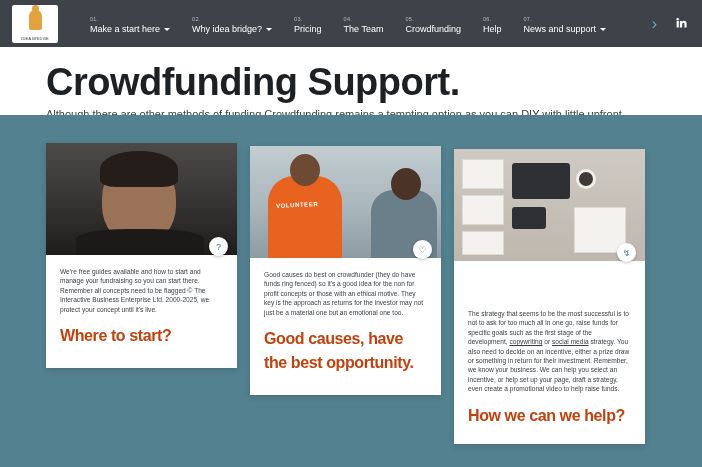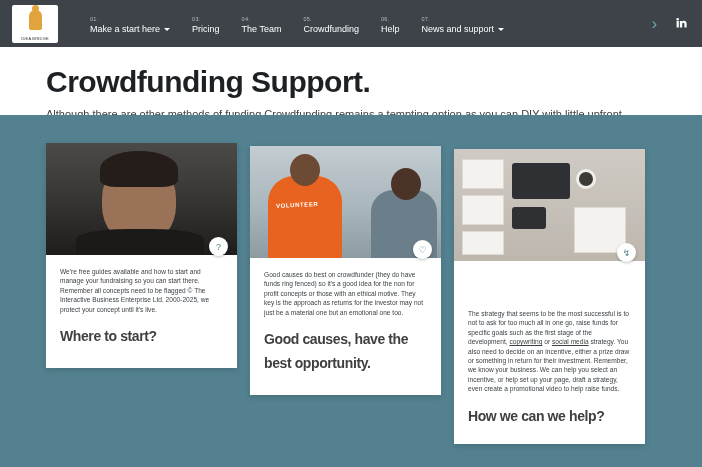--- a/index.html
+++ b/index.html
@@ -118,21 +118,21 @@
   }
 
   
   .hero {
     padding: 18px 46px 0 46px;
     background: #ffffff;
     height: 68px;
   }
   .hero h1 {
     margin: 0;
-    font-size: 30px;
+    font-size: 38px;
     line-height: 34px;
     font-weight: bold;
     color: #1d2124;
     letter-spacing: -0.5px;
   }
   .hero p {
     margin: 10px 0 0 0;
     font-size: 11px;
     line-height: 10px;
     color: #3a4045;
@@ -269,24 +269,24 @@
   }
   .card-para {
     font-size: 6.6px;
     line-height: 9.4px;
     color: #3b4247;
     margin: 0;
   }
   .card-para a { color: #3b4247; text-decoration: underline; }
   .card-title {
     margin: 10px 0 0 0;
-    font-size: 14px;
+    font-size: 16px;
     line-height: 24px;
     font-weight: bold;
-    color: #404040;
+    color: #c2410c;
     letter-spacing: -0.4px;
   }
   
   .card-1 { margin-top: 0; }
   .card-2 { margin-top: 3px; }
   .card-3 { margin-top: 6px; }
   .card-3 .card-body { padding-bottom: 16px; margin-top: 36px; }
 </style>
 </head>
 <body>
@@ -299,20 +299,27 @@
         <div class="logo-figure"></div>
         <div class="logo-text">IDEA BRIDGE</div>
       </div>
     </div>
 
     <div class="nav-items">
       <div class="nav-item">
         <span class="nav-num">01.</span>
         <span class="nav-label">
             <span>Make a start here</span>
+            <i class="caret"></i>
+          </span>
+      </div>
+      <div class="nav-item">
+        <span class="nav-num">02.</span>
+        <span class="nav-label">
+            <span>Why idea bridge?</span>
             <i class="caret"></i>
           </span>
       </div>
       <div class="nav-item">
         <span class="nav-num">03.</span>
         <span class="nav-label">
             <span>Pricing</span>
           </span>
       </div>
       <div class="nav-item">

